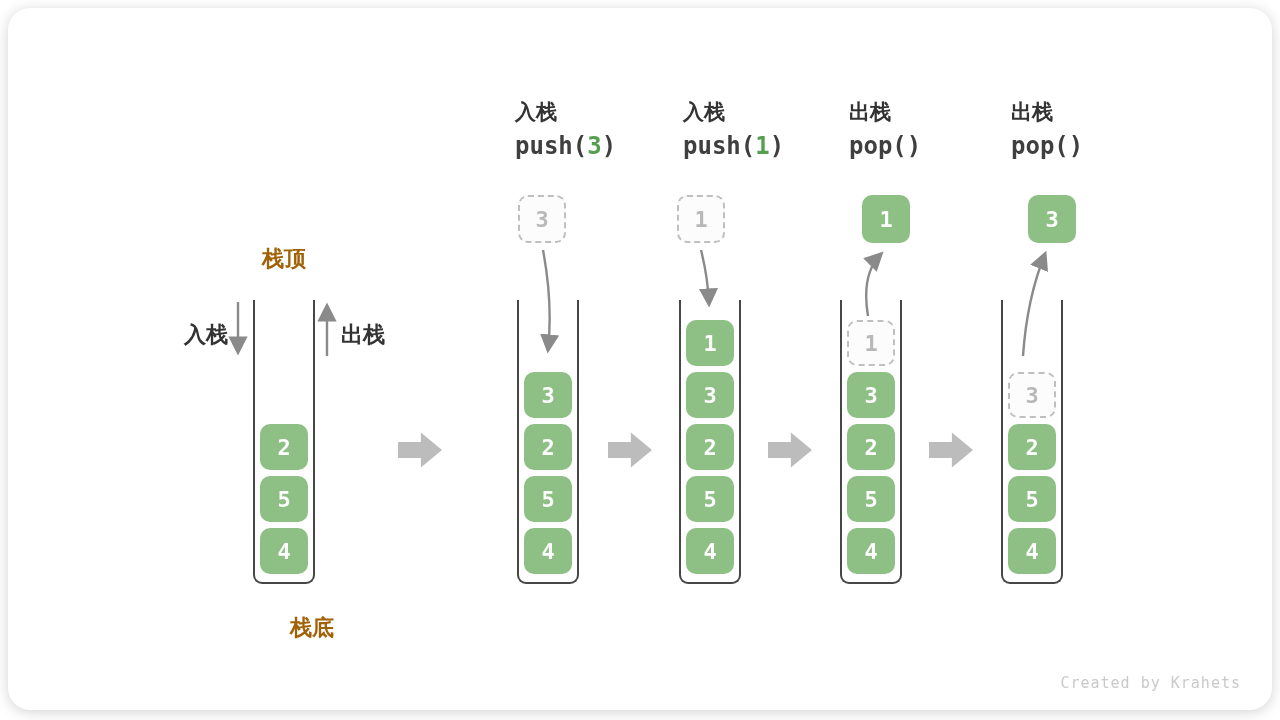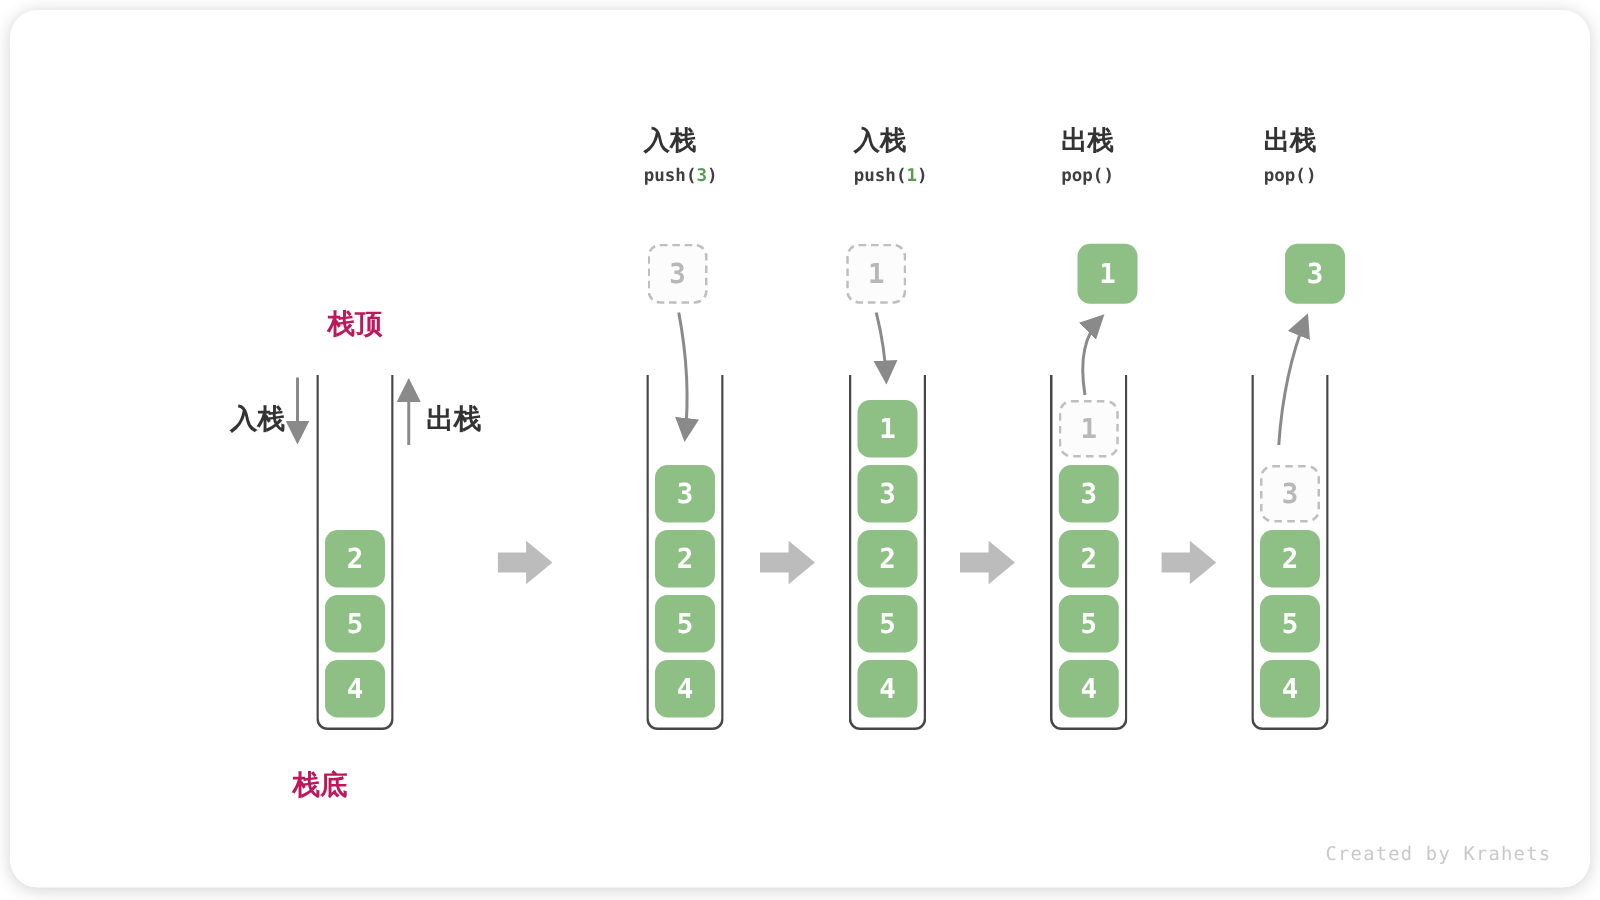--- a/index.html
+++ b/index.html
@@ -12,21 +12,21 @@
   
   #title-box{left:187px;top:109px;width:190px;height:60px;background:#e9e9e9;border-radius:6px;
              display:flex;align-items:center;justify-content:center;}
   #title-box span{font-family:"DejaVu Sans Mono","Liberation Mono",monospace;
                   font-size:27px;font-weight:700;color:#3a3a3a;letter-spacing:1px;}
 
   
   .stage-header{top:102px;line-height:1;}
   .stage-header .action{font-size:21px;font-weight:700;color:#333;display:block;}
   .stage-header .code{display:block;margin-top:11px;font-family:"DejaVu Sans Mono","Liberation Mono",monospace;
-                      font-size:14px;font-weight:600;color:#3f3f3f;}
+                      font-size:24px;font-weight:600;color:#3f3f3f;}
   .code .accent{color:#55a050;font-weight:700;}
 
   
   .stack-container{border-left:2px solid #474747;border-right:2px solid #474747;
                    border-bottom:2px solid #474747;border-radius:0 0 9px 9px;
                    background:transparent;}
 
   
   .cell{width:48px;height:46px;border-radius:10px;background:#8ec085;
         display:flex;align-items:center;justify-content:center;
@@ -34,36 +34,36 @@
         font-size:22px;font-weight:700;color:#ffffff;box-sizing:border-box;}
   .cell.dashed{background:#fcfcfc;border:2px dashed #bfbfbf;color:#b8b8b8;}
   .float-box{width:48px;height:48px;}
 
   
   .block-arrow{width:44px;height:38px;background:#bcbcbc;
       clip-path:polygon(0% 29%,52% 29%,52% 4%,100% 50%,52% 96%,52% 71%,0% 71%);}
 
   
   .side-label{font-size:22px;font-weight:700;color:#333;}
-  .axis-label{font-size:22px;font-weight:700;color:#be185d;}
+  .axis-label{font-size:22px;font-weight:700;color:#a16207;}
 
   #watermark{right:39px;top:674px;font-family:"DejaVu Sans Mono","Liberation Mono",monospace;
              font-size:15px;color:#c9c9c9;letter-spacing:1px;}
 
   svg#overlay{position:absolute;left:0;top:0;pointer-events:none;}
 </style>
 </head>
 <body>
 
 <div id="page">
   <div id="card" class="abs"></div>
 
 
   <div class="abs axis-label" style="left:234px;top:244px;width:100px;text-align:center;">栈顶</div>
-  <div class="abs axis-label" style="left:234px;top:613px;width:100px;text-align:left;">栈底</div>
+  <div class="abs axis-label" style="left:234px;top:613px;width:100px;text-align:right;">栈底</div>
   <div class="abs side-label" style="left:150px;top:320px;width:78px;text-align:right;">入栈</div>
   <div class="abs side-label" style="left:341px;top:320px;width:78px;text-align:left;">出栈</div>
 
   <div id="stages">
       <div class="abs stack-container" style="left: 253px; top: 300px; width: 58px; height: 282px;"></div>
       <div class="abs cell" style="left: 260px; top: 424px;">2</div>
       <div class="abs cell" style="left: 260px; top: 476px;">5</div>
       <div class="abs cell" style="left: 260px; top: 528px;">4</div>
       <div class="abs stage-header" style="left: 515px;">
         <span class="action">入栈</span>

